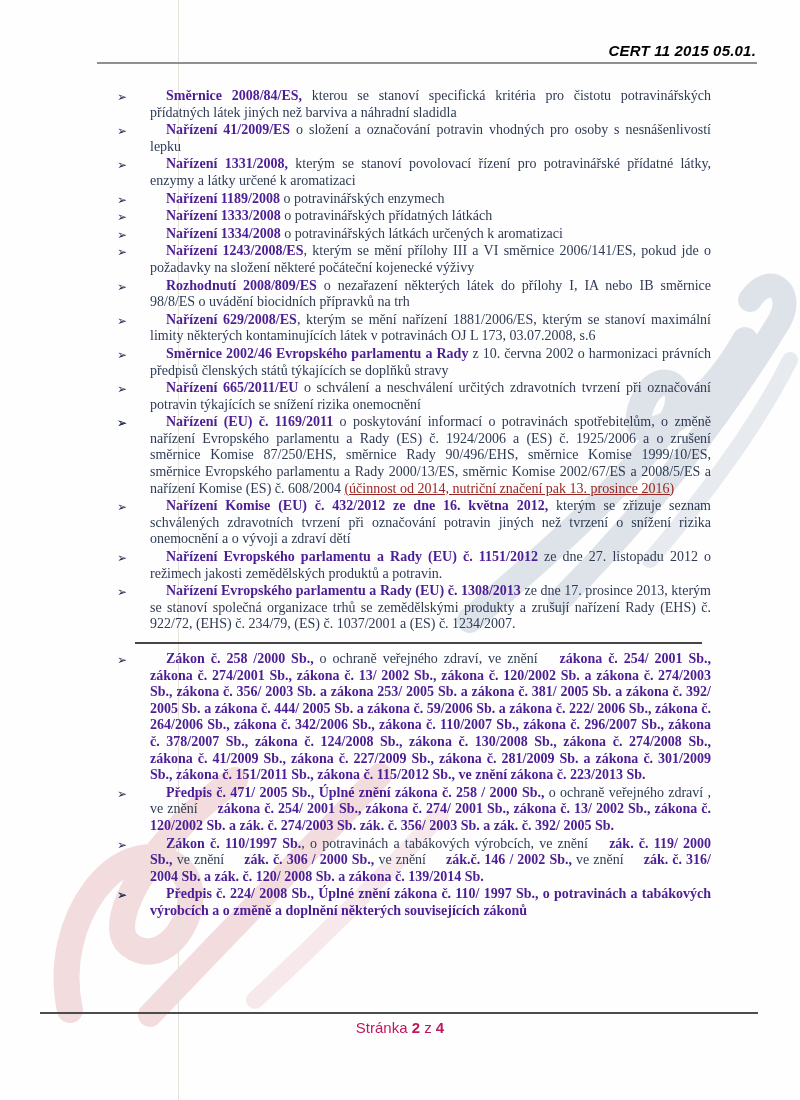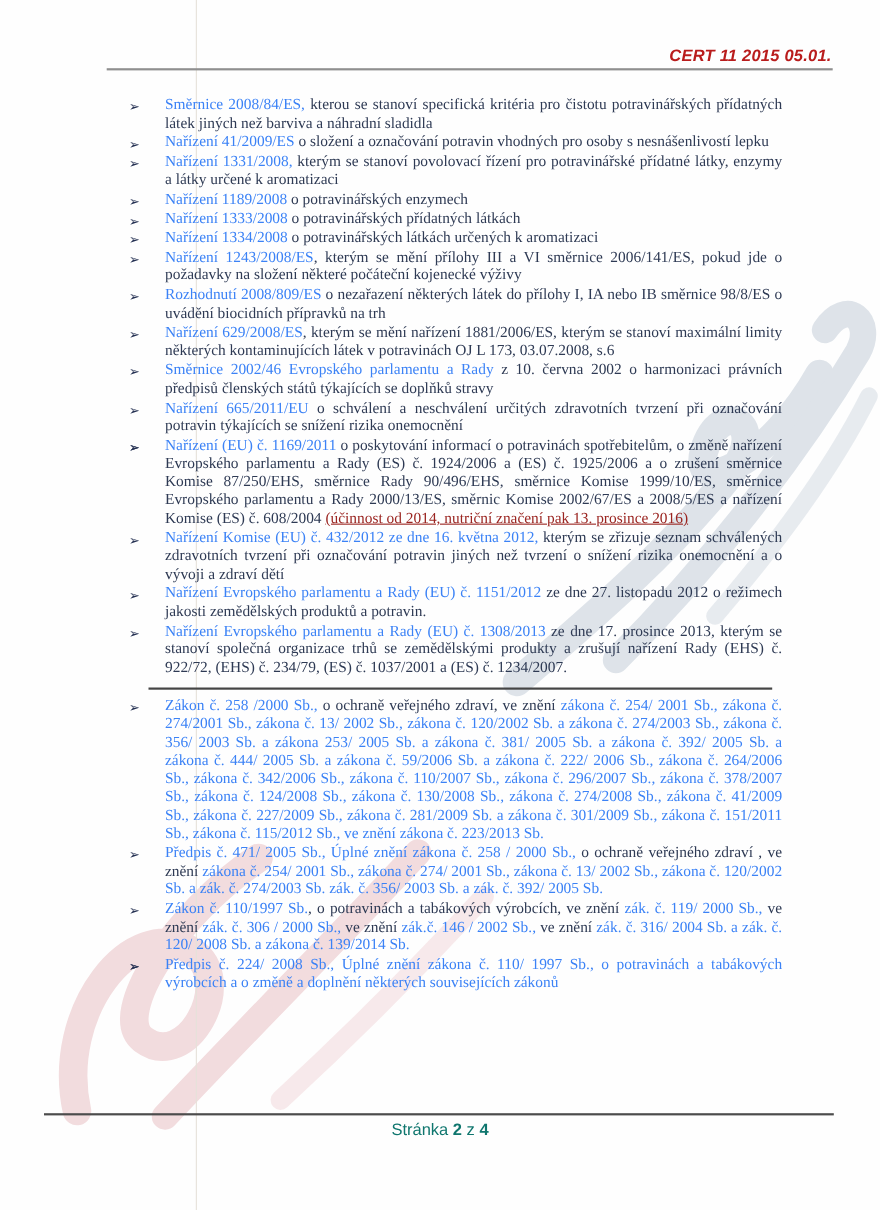--- a/index.html
+++ b/index.html
@@ -17,21 +17,21 @@
     background:#e6e1da;
   }
 
   
   .watermark { position:absolute; inset:0; pointer-events:none; }
 
   
   .header-text {
     position:absolute; top:42px; right:44px;
     font-family:"Liberation Sans", sans-serif;
-    font-style:italic; font-weight:bold; font-size:15px; color:#b91c1c;
+    font-style:italic; font-weight:bold; font-size:15px; color:#000000;
     letter-spacing:0.2px;
   }
   .header-rule {
     position:absolute; top:62px; left:97px; width:660px; height:2px;
     background:#8f8f8f;
   }
 
   
   .content {
     position:absolute; left:115px; top:88px; width:596px;
@@ -41,38 +41,38 @@
     text-align:justify;
     font-size:14px; line-height:16.6px;
     color:#2e3a54;
     margin-bottom:1px;
   }
   .bullet {
     position:absolute; left:2px; top:1px;
     font-size:12px; color:#243052;
   }
   .seg-normal { font-weight:normal; }
-  .seg-bold   { font-weight:normal; color:#3b82f6; }
+  .seg-bold   { font-weight:bold; color:#4c1d95;margin-left:16px; }
   .seg-red    { font-weight:normal; text-decoration:underline; }
 
   .separator {
     margin:9px 0 7px 20px; width:567px; height:2px;
     background:#454545;
   }
 
   
   .footer-rule {
     position:absolute; top:1012px; left:40px; width:718px; height:2px;
     background:#4c4c4c;
   }
   .footer-text {
     position:absolute; top:1019px; left:0; width:800px;
     text-align:center;
     font-family:"Liberation Sans", sans-serif;
-    font-size:15px; color:#0f766e;
+    font-size:15px; color:#be185d;
   }
   .footer-text b { font-weight:bold; }
 </style>
 </head>
 <body>
 
 <div class="page">
 
   <svg class="watermark" width="800" height="1100" viewBox="0 0 800 1100" xmlns="http://www.w3.org/2000/svg">
     <g fill="none" stroke-linecap="round" stroke-linejoin="round">

